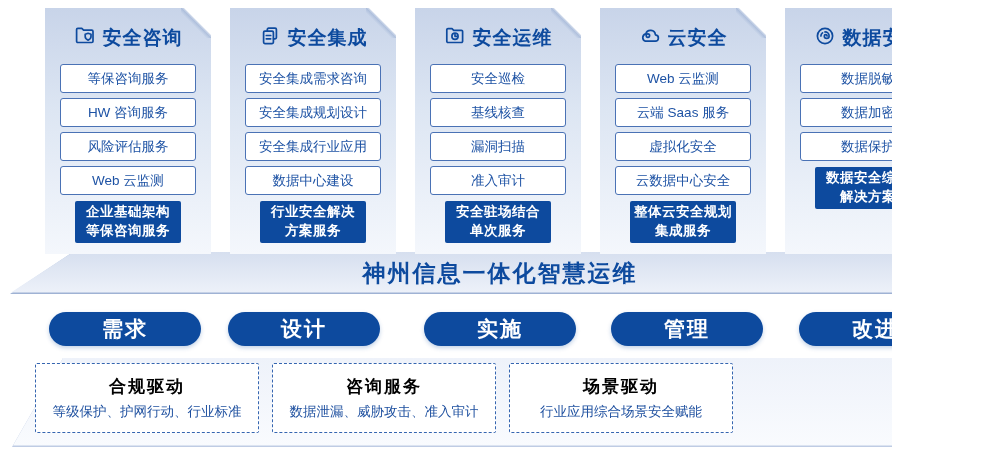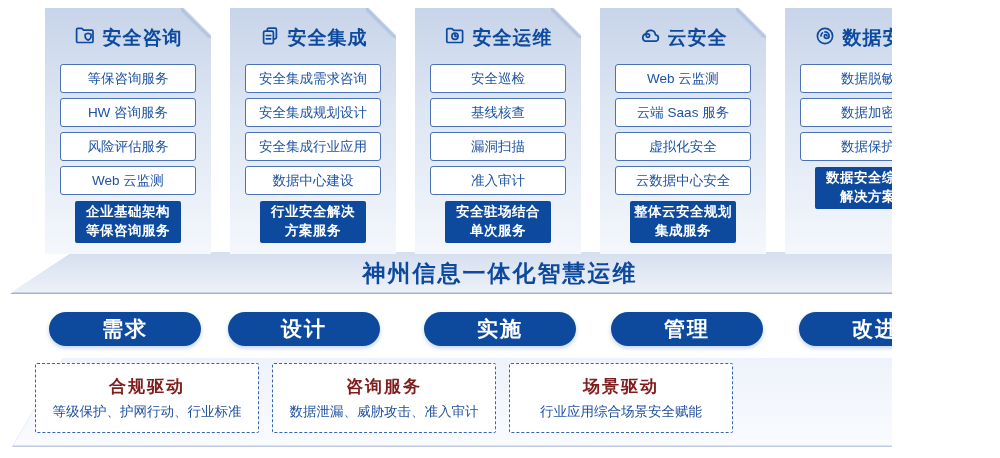--- a/index.html
+++ b/index.html
@@ -45,21 +45,21 @@
   .platform-bottom{position:absolute;left:12px;top:358px;width:976px;height:89px;z-index:1;}
   .platform-bottom .trap-outer{clip-path:polygon(51px 0, calc(100% - 51px) 0, 100% 100%, 0 100%);
         background:#bfcce4;}
   .platform-bottom .trap-inner{clip-path:polygon(50px 0, calc(100% - 50px) 0, 100% 100%, 0 100%);
         background:linear-gradient(180deg,#eef2fa 0%,#f9fbfe 100%);}
 
   
   .driver{position:absolute;top:363px;width:222px;height:68px;z-index:3;background:#fff;
         border:1.5px dashed #3565b0;border-radius:2px;
         display:flex;flex-direction:column;align-items:center;justify-content:center;gap:5px;}
-  .driver-title{color:#7f1d1d;font-size:17px;font-weight:bold;letter-spacing:2px;}
+  .driver-title{color:#000000;font-size:17px;font-weight:bold;letter-spacing:2px;}
   .driver-desc{color:#1d4f9f;font-size:13.5px;white-space:nowrap;}
 
   .ic{stroke:#0d4a9e;fill:none;stroke-width:1.7;stroke-linecap:round;stroke-linejoin:round;}
 </style>
 </head>
 <body>
 
 <div class="stage">
 
   <div class="card" style="left:45px">

